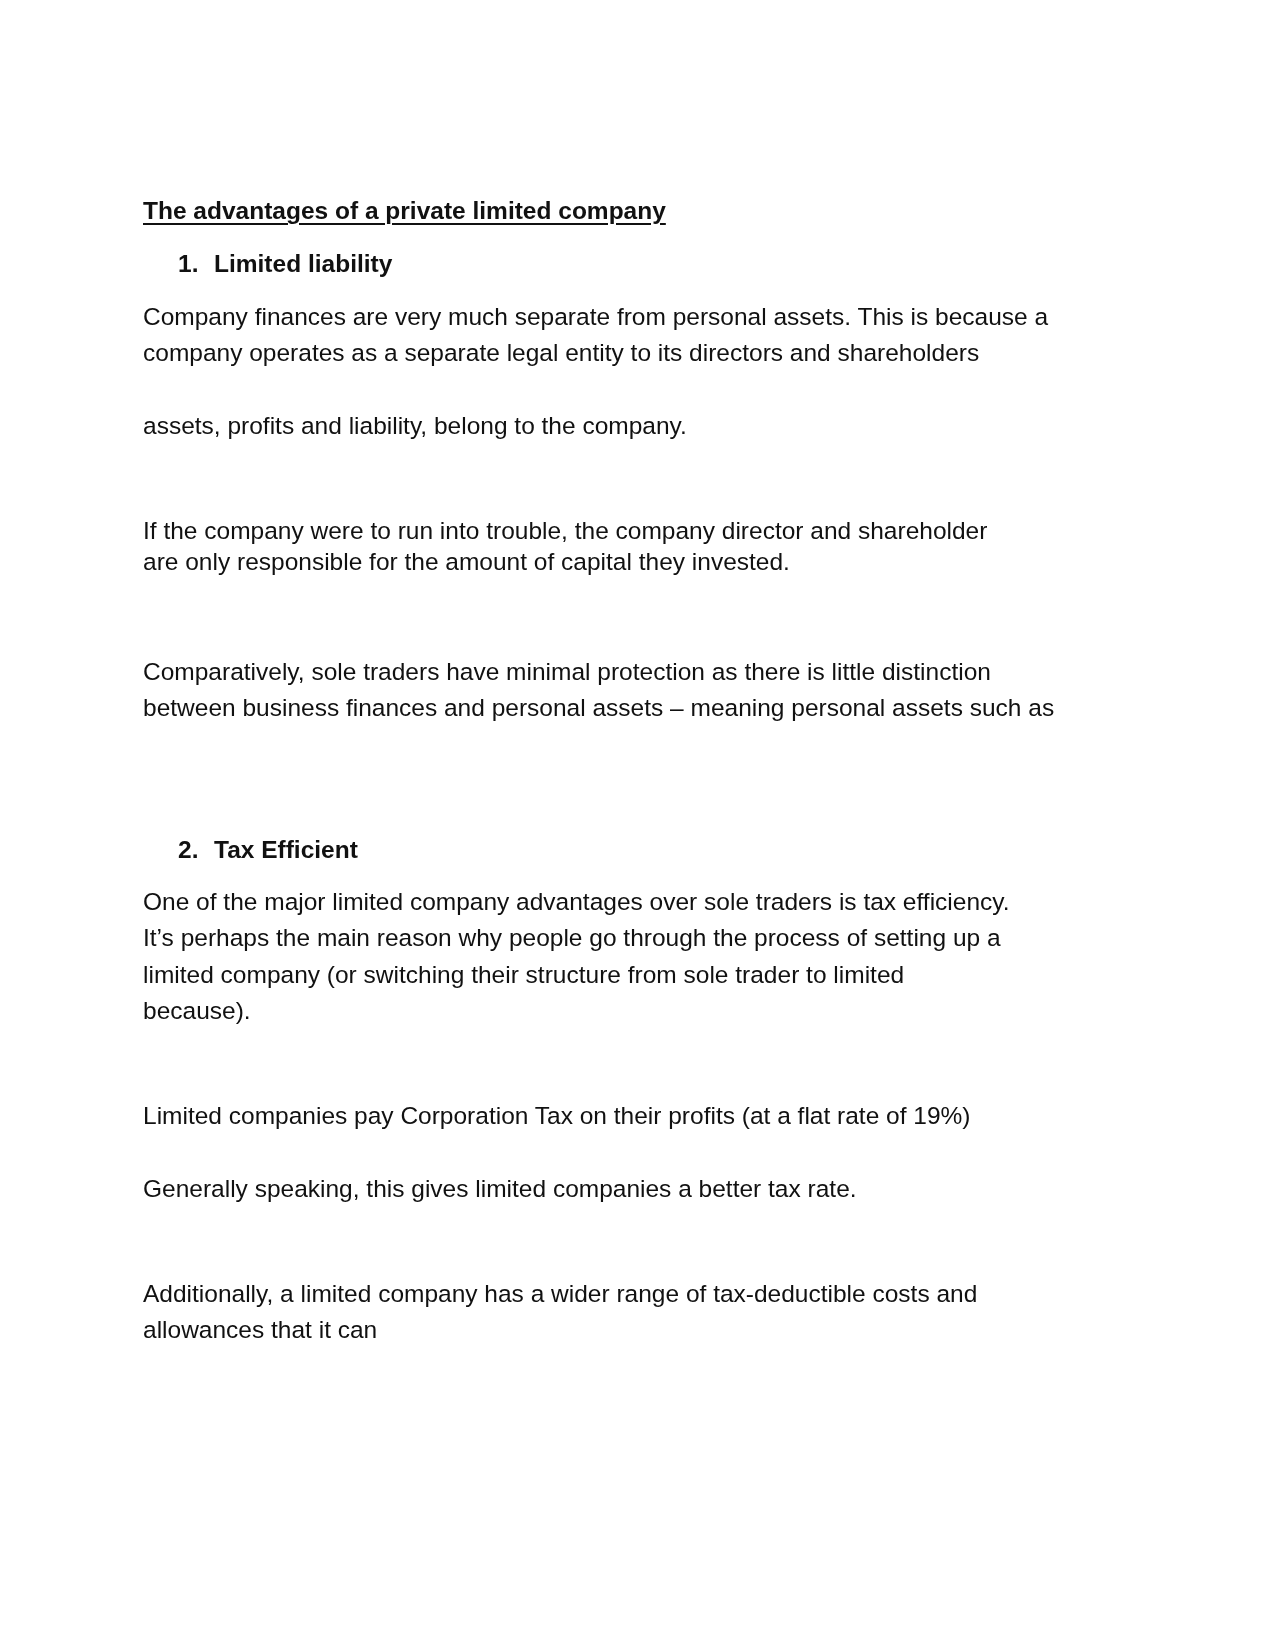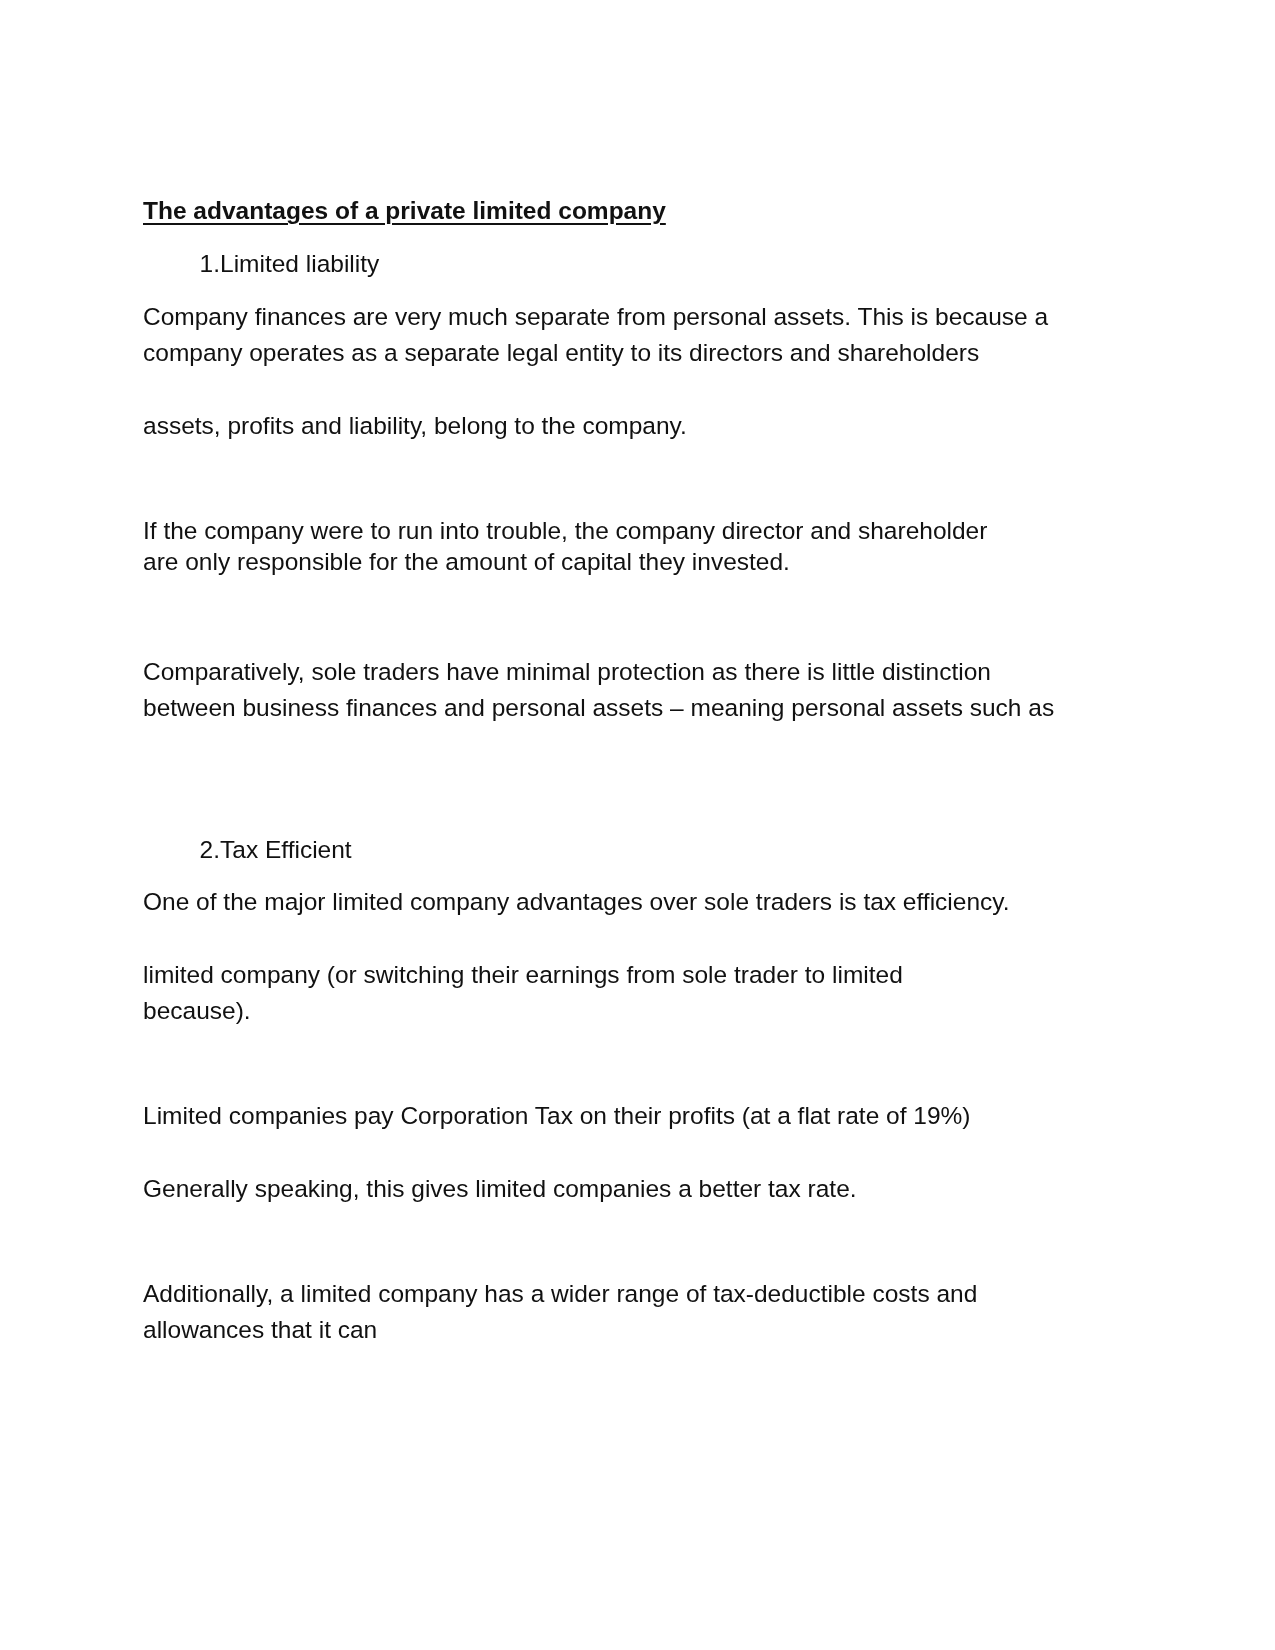--- a/index.html
+++ b/index.html
@@ -1,21 +1,21 @@
 <!DOCTYPE html>
 <html><head>
 <meta charset="utf-8">
 <style>
   html, body { margin: 0; padding: 0; background: #ffffff; }
   body { width: 1275px; height: 1650px; position: relative; overflow: hidden;
          font-family: "Liberation Sans", "DejaVu Sans", sans-serif; color: #111111; }
-  .page { position: absolute; left: 0; top: 0; width: 1275px; height: 1412px; text-align: right; }
+  .page { position: absolute; left: 0; top: 0; width: 1275px; height: 1412px; }
   .line { position: absolute; left: 143px; font-size: 24.5px; line-height: 30px; white-space: nowrap; }
   .title { font-weight: bold; text-decoration: underline; text-underline-offset: 4px; text-decoration-thickness: 2px; }
-  .heading { font-weight: normal; left: 184px; }
+  .heading { font-weight: bold; left: 178px; }
   .heading .num { display: inline-block; width: 36px; }
 </style>
 </head>
 <body>
 
 <div class="page">
   <div class="line title" style="top:196px;">The advantages of a private limited company</div>
 
   <div class="line heading" style="top:249px;"><span class="num">1.</span><span>Limited liability</span></div>
 
@@ -25,21 +25,22 @@
 
   <div class="line" style="top:516px;">If the company were to run into trouble, the company director and shareholder</div>
   <div class="line" style="top:547px;">are only responsible for the amount of capital they invested.</div>
 
   <div class="line" style="top:657px;">Comparatively, sole traders have minimal protection as there is little distinction</div>
   <div class="line" style="top:693px;">between business finances and personal assets – meaning personal assets such as</div>
 
   <div class="line heading" style="top:835px;"><span class="num">2.</span><span>Tax Efficient</span></div>
 
   <div class="line" style="top:887px;">One of the major limited company advantages over sole traders is tax efficiency.</div>
-  <div class="line" style="top:960px;">limited company (or switching their earnings from sole trader to limited</div>
+  <div class="line" style="top:923px;">It’s perhaps the main reason why people go through the process of setting up a</div>
+  <div class="line" style="top:960px;">limited company (or switching their structure from sole trader to limited</div>
   <div class="line" style="top:996px;">because).</div>
 
   <div class="line" style="top:1101px;">Limited companies pay Corporation Tax on their profits (at a flat rate of 19%)</div>
   <div class="line" style="top:1174px;">Generally speaking, this gives limited companies a better tax rate.</div>
 
   <div class="line" style="top:1279px;">Additionally, a limited company has a wider range of tax-deductible costs and</div>
   <div class="line" style="top:1315px;">allowances that it can</div>
 </div>
 
 </body></html>

